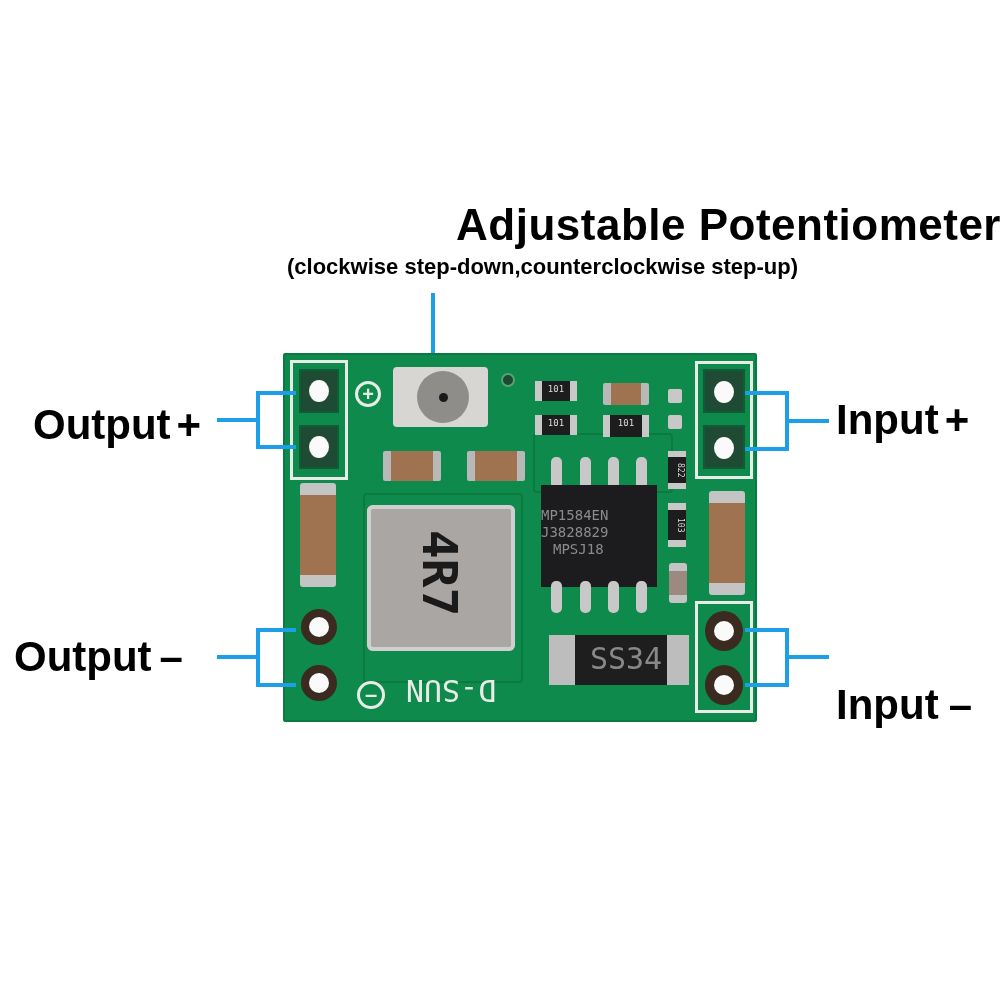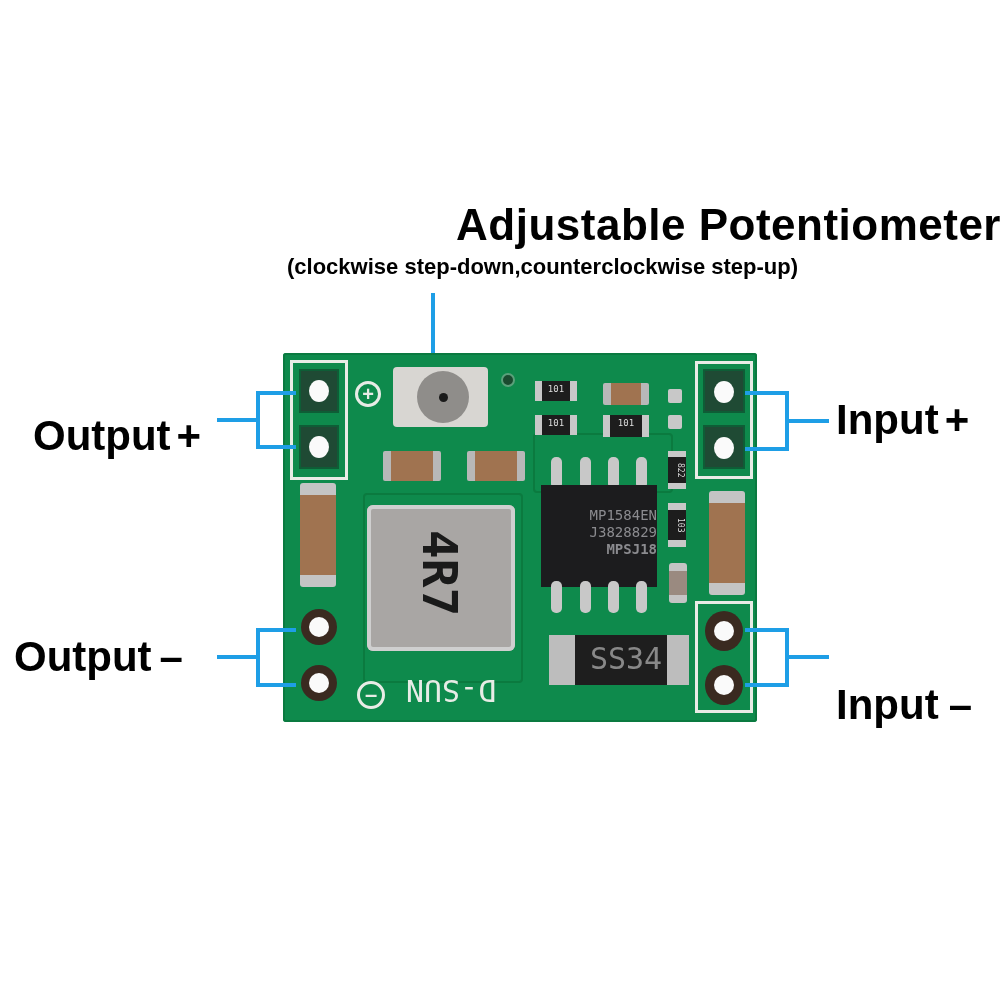--- a/index.html
+++ b/index.html
@@ -12,21 +12,21 @@
 
   .board { left:283px; top:353px; width:474px; height:369px; background:#0e8a4c; border-radius:3px;
            box-shadow: inset 0 0 0 2px #0a7a40; }
   .silk { border:3px solid #e8ece6; box-sizing:border-box; }
   .pad { background:#1f4a34; border:2px solid #0e5d36; box-sizing:border-box; }
   .hole { background:#fafafa; border-radius:50%; }
   .ringpad { background:#3a2a20; border-radius:50%; }
   .cap { background:#a07350; border-left:8px solid #b8b8b8; border-right:8px solid #b8b8b8; box-sizing:border-box; border-radius:2px; }
   .capv { background:#a07350; border-top:12px solid #c4c4c4; border-bottom:12px solid #c4c4c4; box-sizing:border-box; border-radius:3px; }
   .res { background:#1d1d1d; border-left:7px solid #c8c8c8; border-right:7px solid #c8c8c8; box-sizing:border-box; color:#ddd; font-family:"DejaVu Sans Mono", monospace; font-size:9px; text-align:center; line-height:16px; }
-  .ic { background:#1c1c1e; color:#8b8b8f; font-family:"DejaVu Sans Mono", monospace; font-size:14px; line-height:17px; text-align:right; padding-top:22px; box-sizing:border-box; }
+  .ic { background:#1c1c1e; color:#8b8b8f; font-family:"DejaVu Sans Mono", monospace; font-size:14px; line-height:17px; text-align:left; padding-top:22px; box-sizing:border-box; }
   .pin { background:#c8c8c8; border-radius:5px; width:11px; height:32px; }
   .inductor { background:#a9a6a4; border-radius:6px; box-shadow:0 0 0 4px #cfcfcf inset; }
   .ind-text { color:#1a1a1a; font-family:"DejaVu Sans Mono", monospace; font-weight:bold; font-size:48px; transform:rotate(90deg); }
   .diode { background:#1e1e1e; border-left:26px solid #bdbdbd; border-right:22px solid #bdbdbd; box-sizing:border-box; color:#888; font-family:"DejaVu Sans Mono", monospace; font-size:30px; text-align:center; line-height:48px; }
   .silktext { color:#e8ece6; font-family:"DejaVu Sans Mono", monospace; font-size:30px; transform:rotate(180deg); }
   .symbol { border:3px solid #e8ece6; border-radius:50%; box-sizing:border-box; color:#e8ece6; text-align:center; font-weight:bold; }
   .pot { background:#d8d6d2; border-radius:4px; }
   .pot-dial { background:#8f8d8a; border-radius:50%; }
   .trace { border:2px solid #0b7a3f; box-sizing:border-box; }
 </style>
@@ -71,21 +71,21 @@
   <div class="abs" style="left:385px; top:62px; width:14px; height:14px; background:#c8c8c8; border-radius:2px;"></div>
 
   <div class="abs pin" style="left:268px; top:104px;"></div>
   <div class="abs pin" style="left:297px; top:104px;"></div>
   <div class="abs pin" style="left:325px; top:104px;"></div>
   <div class="abs pin" style="left:353px; top:104px;"></div>
 
   <div class="abs ic" style="left:258px; top:132px; width:116px; height:102px;">
     <div>MP1584EN</div>
     <div>J3828829</div>
-    <div style="padding-left:3px;font-weight:bold;">MPSJ18</div>
+    <div style="padding-left:12px;">MPSJ18</div>
   </div>
 
   <div class="abs pin" style="left:268px; top:228px;"></div>
   <div class="abs pin" style="left:297px; top:228px;"></div>
   <div class="abs pin" style="left:325px; top:228px;"></div>
   <div class="abs pin" style="left:353px; top:228px;"></div>
 
   <div class="abs res" style="left:385px; top:98px; width:18px; height:38px; border-left:none; border-right:none; border-top:6px solid #c8c8c8; border-bottom:6px solid #c8c8c8; line-height:12px; font-size:8px; writing-mode:vertical-rl;"><span>822</span></div>
   <div class="abs res" style="left:385px; top:150px; width:18px; height:44px; border-left:none; border-right:none; border-top:7px solid #c8c8c8; border-bottom:7px solid #c8c8c8; line-height:12px; font-size:8px; writing-mode:vertical-rl;"><span>103</span></div>
   <div class="abs capv" style="left:386px; top:210px; width:18px; height:40px; border-top-width:8px; border-bottom-width:8px; background:#9a8a80;"></div>
@@ -120,21 +120,21 @@
 
   <div class="abs silk" style="left:412px; top:248px; width:58px; height:112px;"></div>
   <div class="abs ringpad" style="left:422px; top:258px; width:38px; height:40px;">
     <div class="abs hole" style="left:9px; top:10px; width:20px; height:20px;"></div>
   </div>
   <div class="abs ringpad" style="left:422px; top:312px; width:38px; height:40px;">
     <div class="abs hole" style="left:9px; top:10px; width:20px; height:20px;"></div>
   </div>
 </div>
 
-<div class="abs label" style="left:33px; top:412px;">
+<div class="abs label" style="left:33px; top:401px;">
   <span>Output</span><span style="margin-left:6px;">+</span>
 </div>
 <div class="abs bline" style="left:217px; top:418px; width:42px; height:4px;"></div>
 <div class="abs bline" style="left:256px; top:391px; width:4px; height:58px;"></div>
 <div class="abs bline" style="left:256px; top:391px; width:40px; height:4px;"></div>
 <div class="abs bline" style="left:256px; top:445px; width:40px; height:4px;"></div>
 
 <div class="abs label" style="left:14px; top:633px;">
   <span>Output</span><span style="margin-left:8px;">–</span>
 </div>

